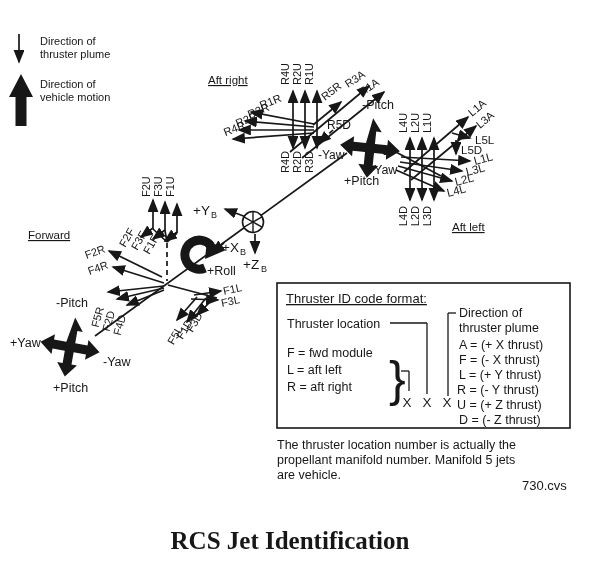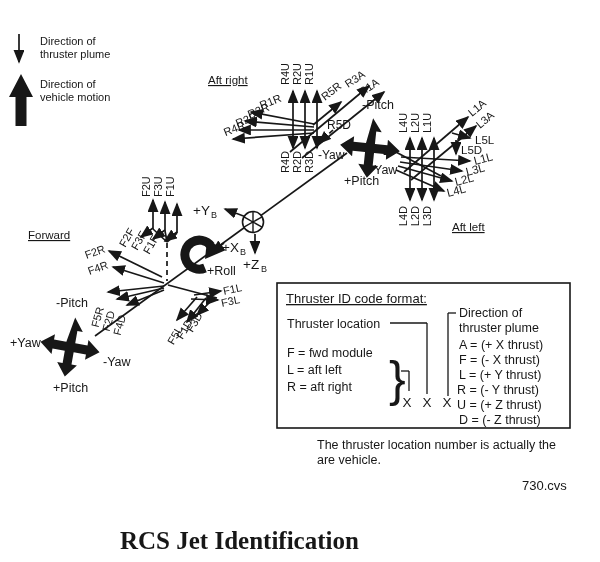--- a/index.html
+++ b/index.html
@@ -1,24 +1,24 @@
 <!DOCTYPE html>
 <html><head>
 <meta charset="utf-8">
 <style>
   html,body{margin:0;padding:0;background:#ffffff;}
   body{width:600px;height:562px;position:relative;overflow:hidden;
        font-family:"Liberation Sans",sans-serif;}
   #diagram{position:absolute;left:0;top:0;}
   #diagram text{fill:#171717;font-family:"Liberation Sans",sans-serif;}
   .overlay{position:absolute;color:#171717;}
-  #figure-title{left:120px;top:527px;width:340px;text-align:left;
+  #figure-title{left:120px;top:527px;width:340px;text-align:center;
       font-family:"Liberation Serif",serif;font-weight:bold;font-size:25px;}
   #footnote{left:277px;top:438px;font-size:12.5px;line-height:15px;width:300px;}
-  #footnote span{display:block;white-space:nowrap;margin-left:40px;}
+  #footnote span{display:block;white-space:nowrap;}
   #file-ref{left:522px;top:478px;font-size:13px;}
 </style>
 </head>
 <body>
 
 <svg id="diagram" width="600" height="562" viewBox="0 0 600 562">
   <defs>
     <marker id="arw" markerWidth="9" markerHeight="8" refX="7" refY="3.2" orient="auto-start-reverse" markerUnits="strokeWidth">
       <path d="M0,0 L8,3.2 L0,6.4 Z" fill="#171717"></path>
     </marker>
@@ -188,16 +188,17 @@
       <text x="457" y="394" font-size="12.5">R = (- Y thrust)</text>
       <text x="457" y="409" font-size="12.5">U = (+ Z thrust)</text>
       <text x="459" y="424" font-size="12.5">D = (- Z thrust)</text>
     </g>
 </svg>
 
 <div class="overlay" id="figure-title">RCS Jet Identification</div>
 
 <div class="overlay" id="footnote">
   <span>The thruster location number is actually the</span>
+  <span>propellant manifold number. Manifold 5 jets</span>
   <span>are vehicle.</span>
 </div>
 
 <div class="overlay" id="file-ref">730.cvs</div>
 
 </body></html>

